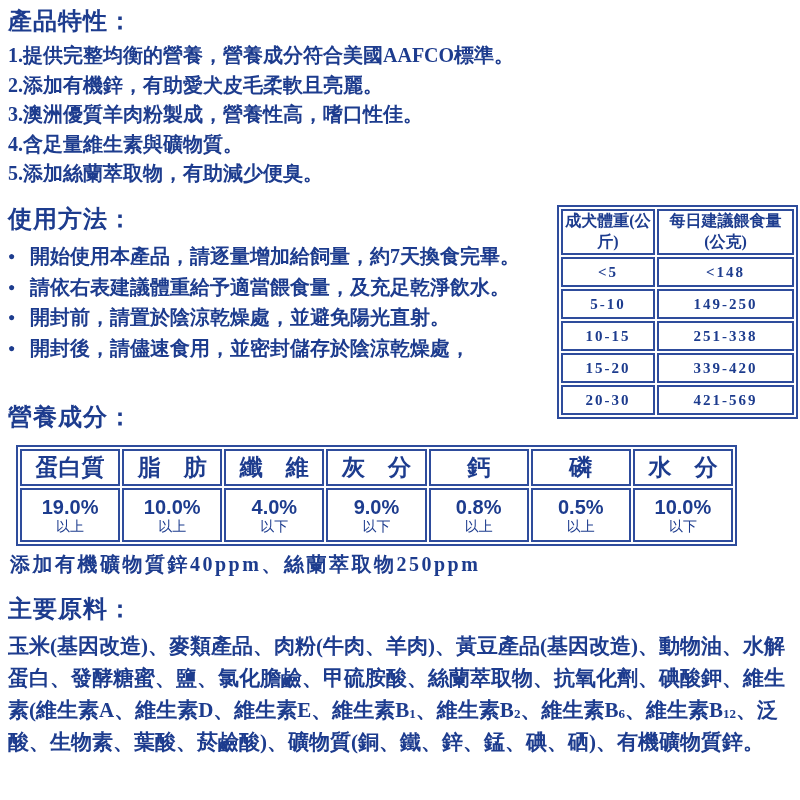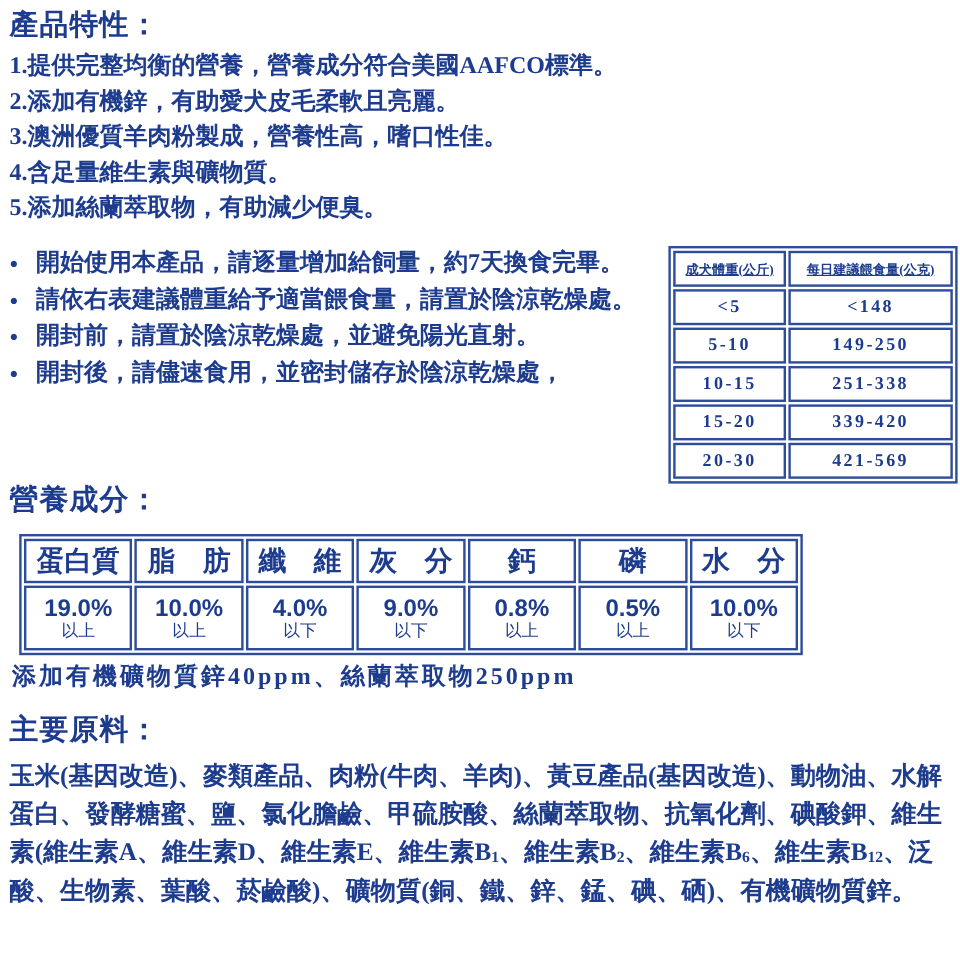--- a/index.html
+++ b/index.html
@@ -41,29 +41,29 @@
     border-collapse:separate;border-spacing:2px;
     border:2px solid var(--line);
     table-layout:fixed;width:239px;
   }
   .feeding th,.feeding td{
     border:2px solid var(--line);text-align:center;
     font-weight:bold;padding:0;
   }
   .feeding col.c1{width:94px;}
   .feeding col.c2{width:137px;}
-  .feeding th{font-size:11px;height:26px;letter-spacing:0px;text-decoration:underline;}
+  .feeding th{font-size:16px;height:26px;letter-spacing:0px;}
   .feeding td{font-size:15px;height:26px;letter-spacing:2px;}
   
   .nutrition-title{position:absolute;left:8px;top:402px;}
   .nut{
     position:absolute;left:16px;top:445px;
     border-collapse:separate;border-spacing:2px;
     border:2px solid var(--line);
-    table-layout:fixed;width:653px;
+    table-layout:fixed;width:721px;
   }
   .nut th,.nut td{
     border:2px solid var(--line);text-align:center;
     font-weight:bold;padding:0;
   }
   .nut th{font-size:23px;height:33px;letter-spacing:0;}
   .nut td{height:50px;vertical-align:middle;}
   .nut .val{
     font-family:Liberation Sans, sans-serif;
     font-size:20px;line-height:23px;font-weight:bold;
@@ -90,27 +90,28 @@
 <section class="features">
   <h2 class="sec-title">產品特性：</h2>
   <p class="feat">1.提供完整均衡的營養，營養成分符合美國AAFCO標準。</p>
   <p class="feat">2.添加有機鋅，有助愛犬皮毛柔軟且亮麗。</p>
   <p class="feat">3.澳洲優質羊肉粉製成，營養性高，嗜口性佳。</p>
   <p class="feat">4.含足量維生素與礦物質。</p>
   <p class="feat">5.添加絲蘭萃取物，有助減少便臭。</p>
 </section>
 
 <section class="usage">
+  <h2 class="sec-title">使用方法：</h2>
   <div class="bullet-row">
     <span class="dot">●</span>
     <span class="bullet-text">開始使用本產品，請逐量增加給飼量，約7天換食完畢。</span>
   </div>
   <div class="bullet-row">
     <span class="dot">●</span>
-    <span class="bullet-text">請依右表建議體重給予適當餵食量，請置於陰涼乾燥處。</span>
+    <span class="bullet-text">請依右表建議體重給予適當餵食量，及充足乾淨飲水。</span>
   </div>
   <div class="bullet-row">
     <span class="dot">●</span>
     <span class="bullet-text">開封前，請置於陰涼乾燥處，並避免陽光直射。</span>
   </div>
   <div class="bullet-row">
     <span class="dot">●</span>
     <span class="bullet-text">開封後，請儘速食用，並密封儲存於陰涼乾燥處，</span>
   </div>
 </section>

